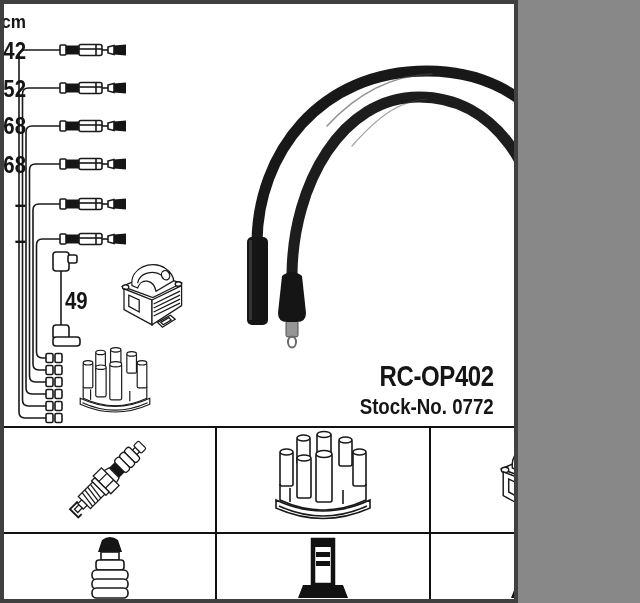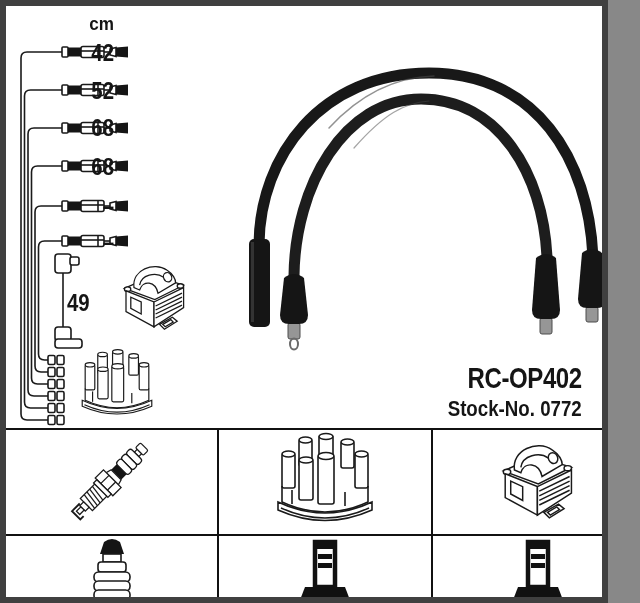--- a/index.html
+++ b/index.html
@@ -1,18 +1,18 @@
 <!DOCTYPE html>
 <html><head>
 <meta charset="utf-8">
 <style>
   html,body{margin:0;padding:0;background:#888;}
   .frame{
-    position:relative;width:608px;height:603px;background:#fff;
-    border:6px solid #404040;box-sizing:border-box;overflow:hidden;
+    position:relative;width:518px;height:603px;background:#fff;
+    border:4px solid #404040;box-sizing:border-box;overflow:hidden;
     font-family:"Liberation Sans","DejaVu Sans",sans-serif;color:#111;
   }
   svg{display:block;}
   .art{stroke:#1a1a1a;fill:#fff;stroke-width:1.6;}
   .ink{fill:#151515;stroke:none;}
   .abs{position:absolute;}
   .lbl{
     position:absolute;font-weight:bold;color:#151515;white-space:nowrap;
     transform-origin:right center;
   }

